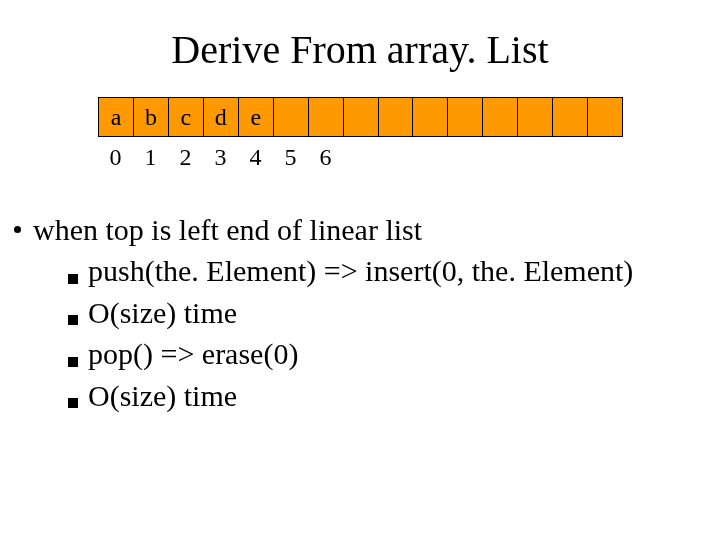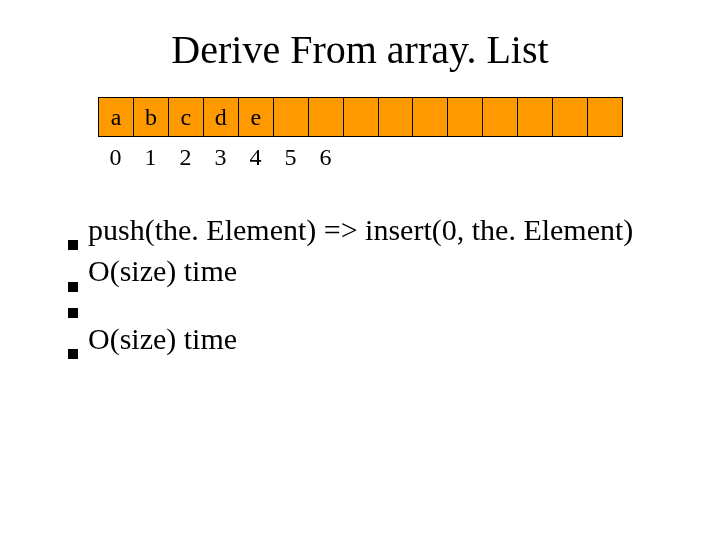--- a/index.html
+++ b/index.html
@@ -69,21 +69,21 @@
     border-radius: 50%;
     margin-top: 17px;
     margin-right: 12px;
     flex-shrink: 0;
   }
   .sub-list {
     margin-left: 54px;
   }
   .sub-row {
     display: flex;
-    align-items: flex-end;
+    align-items: center;
   }
   .sub-mark {
     width: 10px;
     height: 10px;
     background: #000;
     margin-top: 16px;
     margin-right: 10px;
     flex-shrink: 0;
   }
 </style>
@@ -123,30 +123,35 @@
     <div class="idx"></div>
     <div class="idx"></div>
     <div class="idx"></div>
     <div class="idx"></div>
     <div class="idx"></div>
     <div class="idx"></div>
   </div>
 </div>
 
 <div class="content">
+  <div class="bullet-row">
+    <span class="bullet-dot"></span>
+    <span>when top is left end of linear list</span>
+  </div>
   <div class="sub-list">
     <div class="sub-row">
       <span class="sub-mark"></span>
       <span>push(the. Element) =&gt; insert(0, the. Element)</span>
     </div>
     <div class="sub-row">
       <span class="sub-mark"></span>
       <span>O(size) time</span>
     </div>
     <div class="sub-row">
       <span class="sub-mark"></span>
+      <span>pop() =&gt; erase(0)</span>
     </div>
     <div class="sub-row">
       <span class="sub-mark"></span>
       <span>O(size) time</span>
     </div>
   </div>
 </div>
 
 </body></html>

